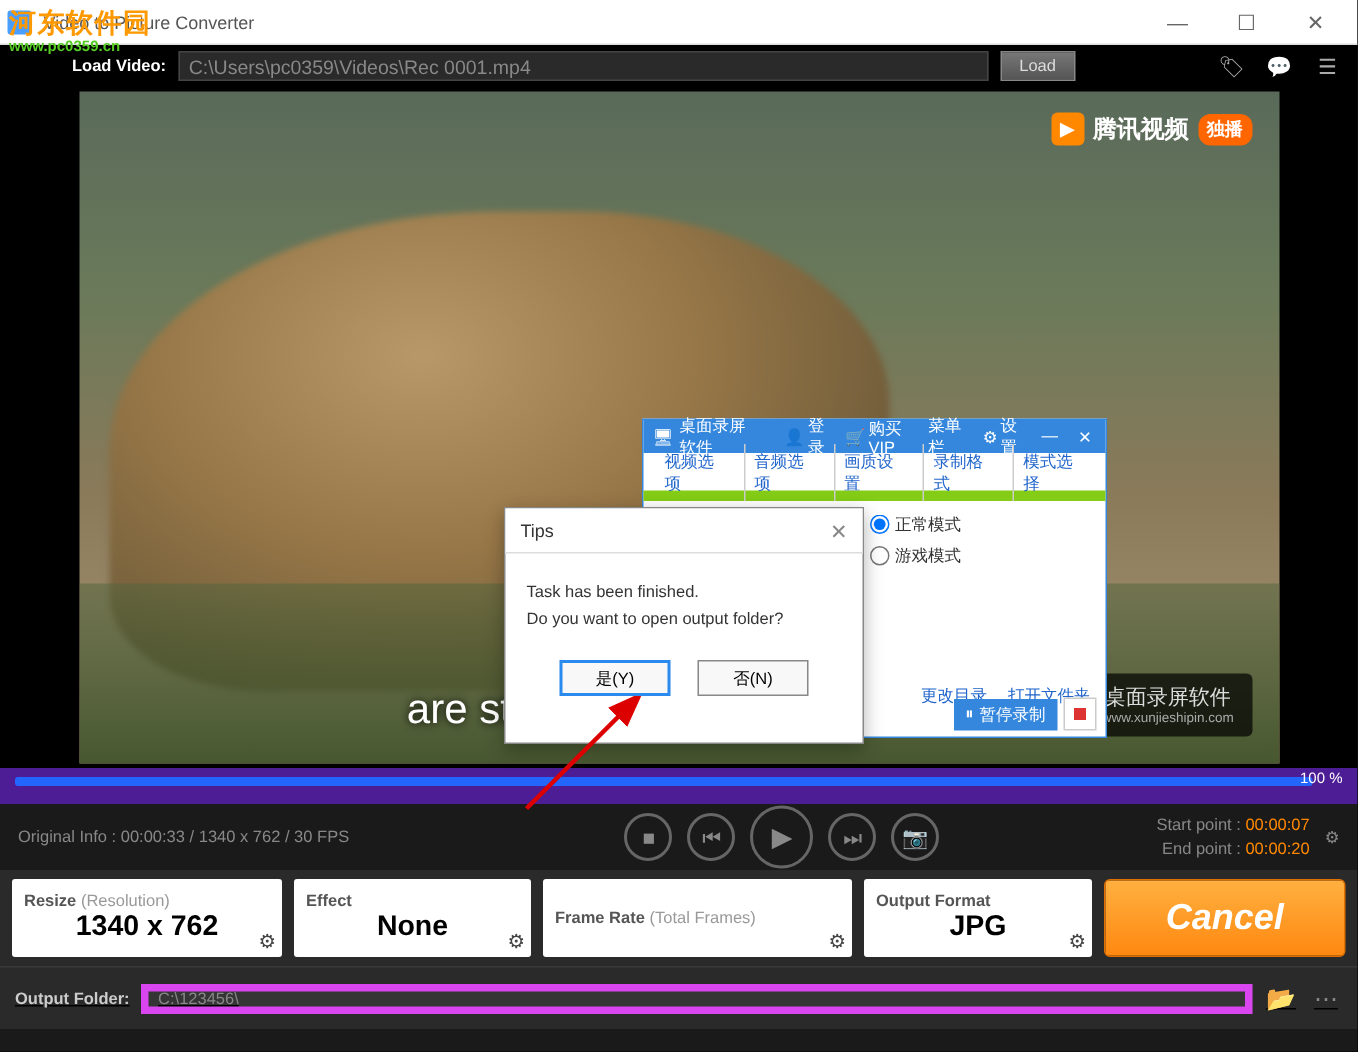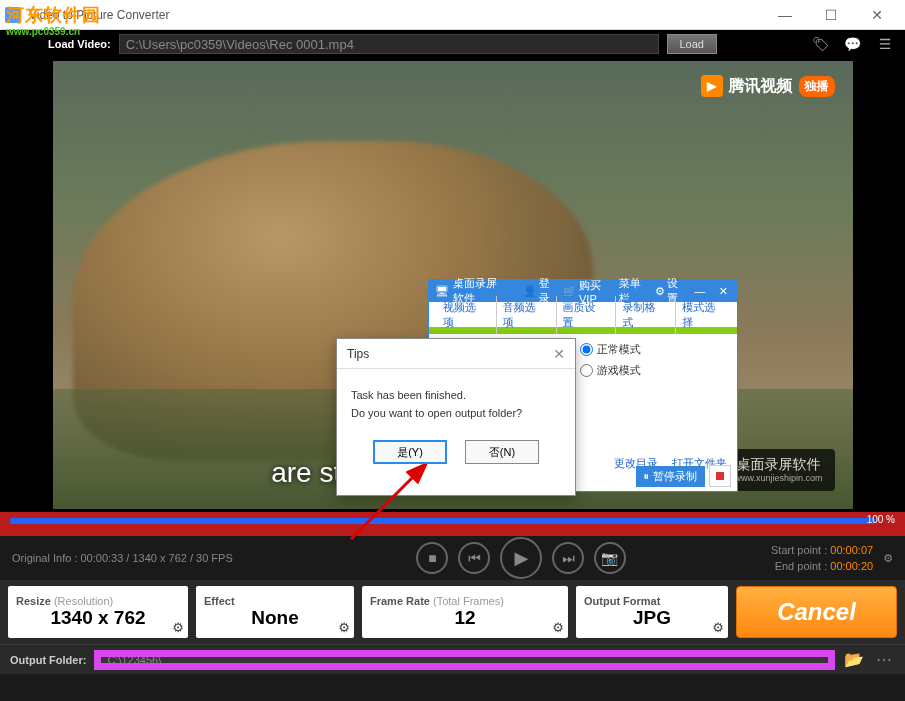--- a/index.html
+++ b/index.html
@@ -57,21 +57,21 @@
 .tips-dialog { position:absolute; top:280px; left:336px; width:240px; height:158px; background:#fff; border:1px solid #888; z-index:20; box-shadow:0 4px 12px rgba(0,0,0,0.3); }
 .tips-title { height:30px; background:#fff; border-bottom:1px solid #ddd; display:flex; align-items:center; padding:0 10px; color:#333; font-size:12px; }
 .tips-close { margin-left:auto; color:#888; cursor:pointer; font-size:14px; }
 .tips-body { padding:18px 14px; font-size:11px; color:#333; line-height:1.6; }
 .tips-buttons { display:flex; justify-content:center; gap:18px; padding:0 26px 10px; }
 .tips-btn { width:74px; height:24px; border:1px solid #888; background:#f8f8f8; font-size:11px; cursor:pointer; }
 .tips-btn.yes { border:2px solid #2b8aee; }
 
 .arrow { position:absolute; top:406px; left:346px; z-index:25; pointer-events:none; }
 
-.progress-row { height:24px; background:#b91c1c; position:relative; padding: 6px 10px 0; text-decoration: underline; }
+.progress-row { height:24px; background:#4c1d95; position:relative; padding: 6px 10px 0; text-decoration: underline; }
 .progress-bar { height:6px; background:#2266ff; border-radius:2px; width: calc(100% - 20px); }
 .progress-pct { position:absolute; right:10px; top:2px; color:#fff; font-size:10px; }
 
 .controls { height:44px; background:#1a1a1a; display:flex; align-items:center; padding:0 12px; color:#888; font-size:11px; }
 .ctrl-info { flex:0 0 260px; }
 .ctrl-btns { flex:1; display:flex; justify-content:center; gap:10px; align-items:center; }
 .ctrl-btn { width:32px; height:32px; border:2px solid #666; border-radius:50%; display:flex; align-items:center; justify-content:center; color:#888; cursor:pointer; font-size:14px; }
 .ctrl-btn.big { width:42px; height:42px; font-size:18px; }
 .ctrl-points { text-align:right; line-height:1.5; }
 .ctrl-points .orange { color:#ff8800; }
@@ -82,23 +82,23 @@
 .setting-card.c1 { flex:0 0 180px; }
 .setting-card.c2 { flex:0 0 158px; }
 .setting-card.c3 { flex:0 0 206px; }
 .setting-card.c4 { flex:0 0 152px; }
 .sc-label { font-size:11px; color:#555; }
 .sc-label .gray { color:#999; }
 .sc-value { font-size:19px; font-weight:bold; color:#000; text-align:center; }
 .sc-gear { position:absolute; bottom:3px; right:4px; color:#444; font-size:13px; cursor:pointer; }
 .cancel-btn { flex:1; background:linear-gradient(180deg,#ffb040,#ff8810); border:1px solid #e07000; border-radius:4px; color:#fff; font-size:24px; font-style:italic; font-weight:bold; cursor:pointer; display:flex; align-items:center; justify-content:center; }
 
-.output-row { height:30px; background:#2a2a2a; display:flex; align-items:center; padding:0 10px; gap:8px; border-top:1px solid #3a3a3a; }
+.output-row { height:42px; background:#2a2a2a; display:flex; align-items:center; padding:0 10px; gap:8px; border-top:1px solid #3a3a3a;text-decoration:underline; }
 .out-label { color:#ccc; font-size:11px; font-weight:bold; }
-.out-input { flex:1; height:20px; background:#353535; border:7px solid #d946ef; color:#888; font-size:11px; padding:0 6px; }
+.out-input { flex:1; height:20px; background:#353535; border:5px solid #d946ef; color:#888; font-size:11px; padding:0 6px; }
 .out-icon { color:#888; cursor:pointer; width:22px; text-align:center; }
 </style>
 </head>
 <body>
 
 <div class="watermark">
   <div class="wm-top">河东软件园</div>
   <div class="wm-bot">www.pc0359.cn</div>
 </div>
 
@@ -261,21 +261,20 @@
     <div class="sc-value">1340 x 762</div>
     <span class="sc-gear">⚙</span>
   </div>
   <div class="setting-card c2">
     <div class="sc-label"><b>Effect</b></div>
     <div class="sc-value">None</div>
     <span class="sc-gear">⚙</span>
   </div>
   <div class="setting-card c3">
     <div class="sc-label"><b>Frame Rate </b><span class="gray">(Total Frames)</span></div>
-    <div class="sc-value">12</div>
     <span class="sc-gear">⚙</span>
   </div>
   <div class="setting-card c4">
     <div class="sc-label"><b>Output Format</b></div>
     <div class="sc-value">JPG</div>
     <span class="sc-gear">⚙</span>
   </div>
   <button class="cancel-btn">Cancel</button>
 </div>
 

